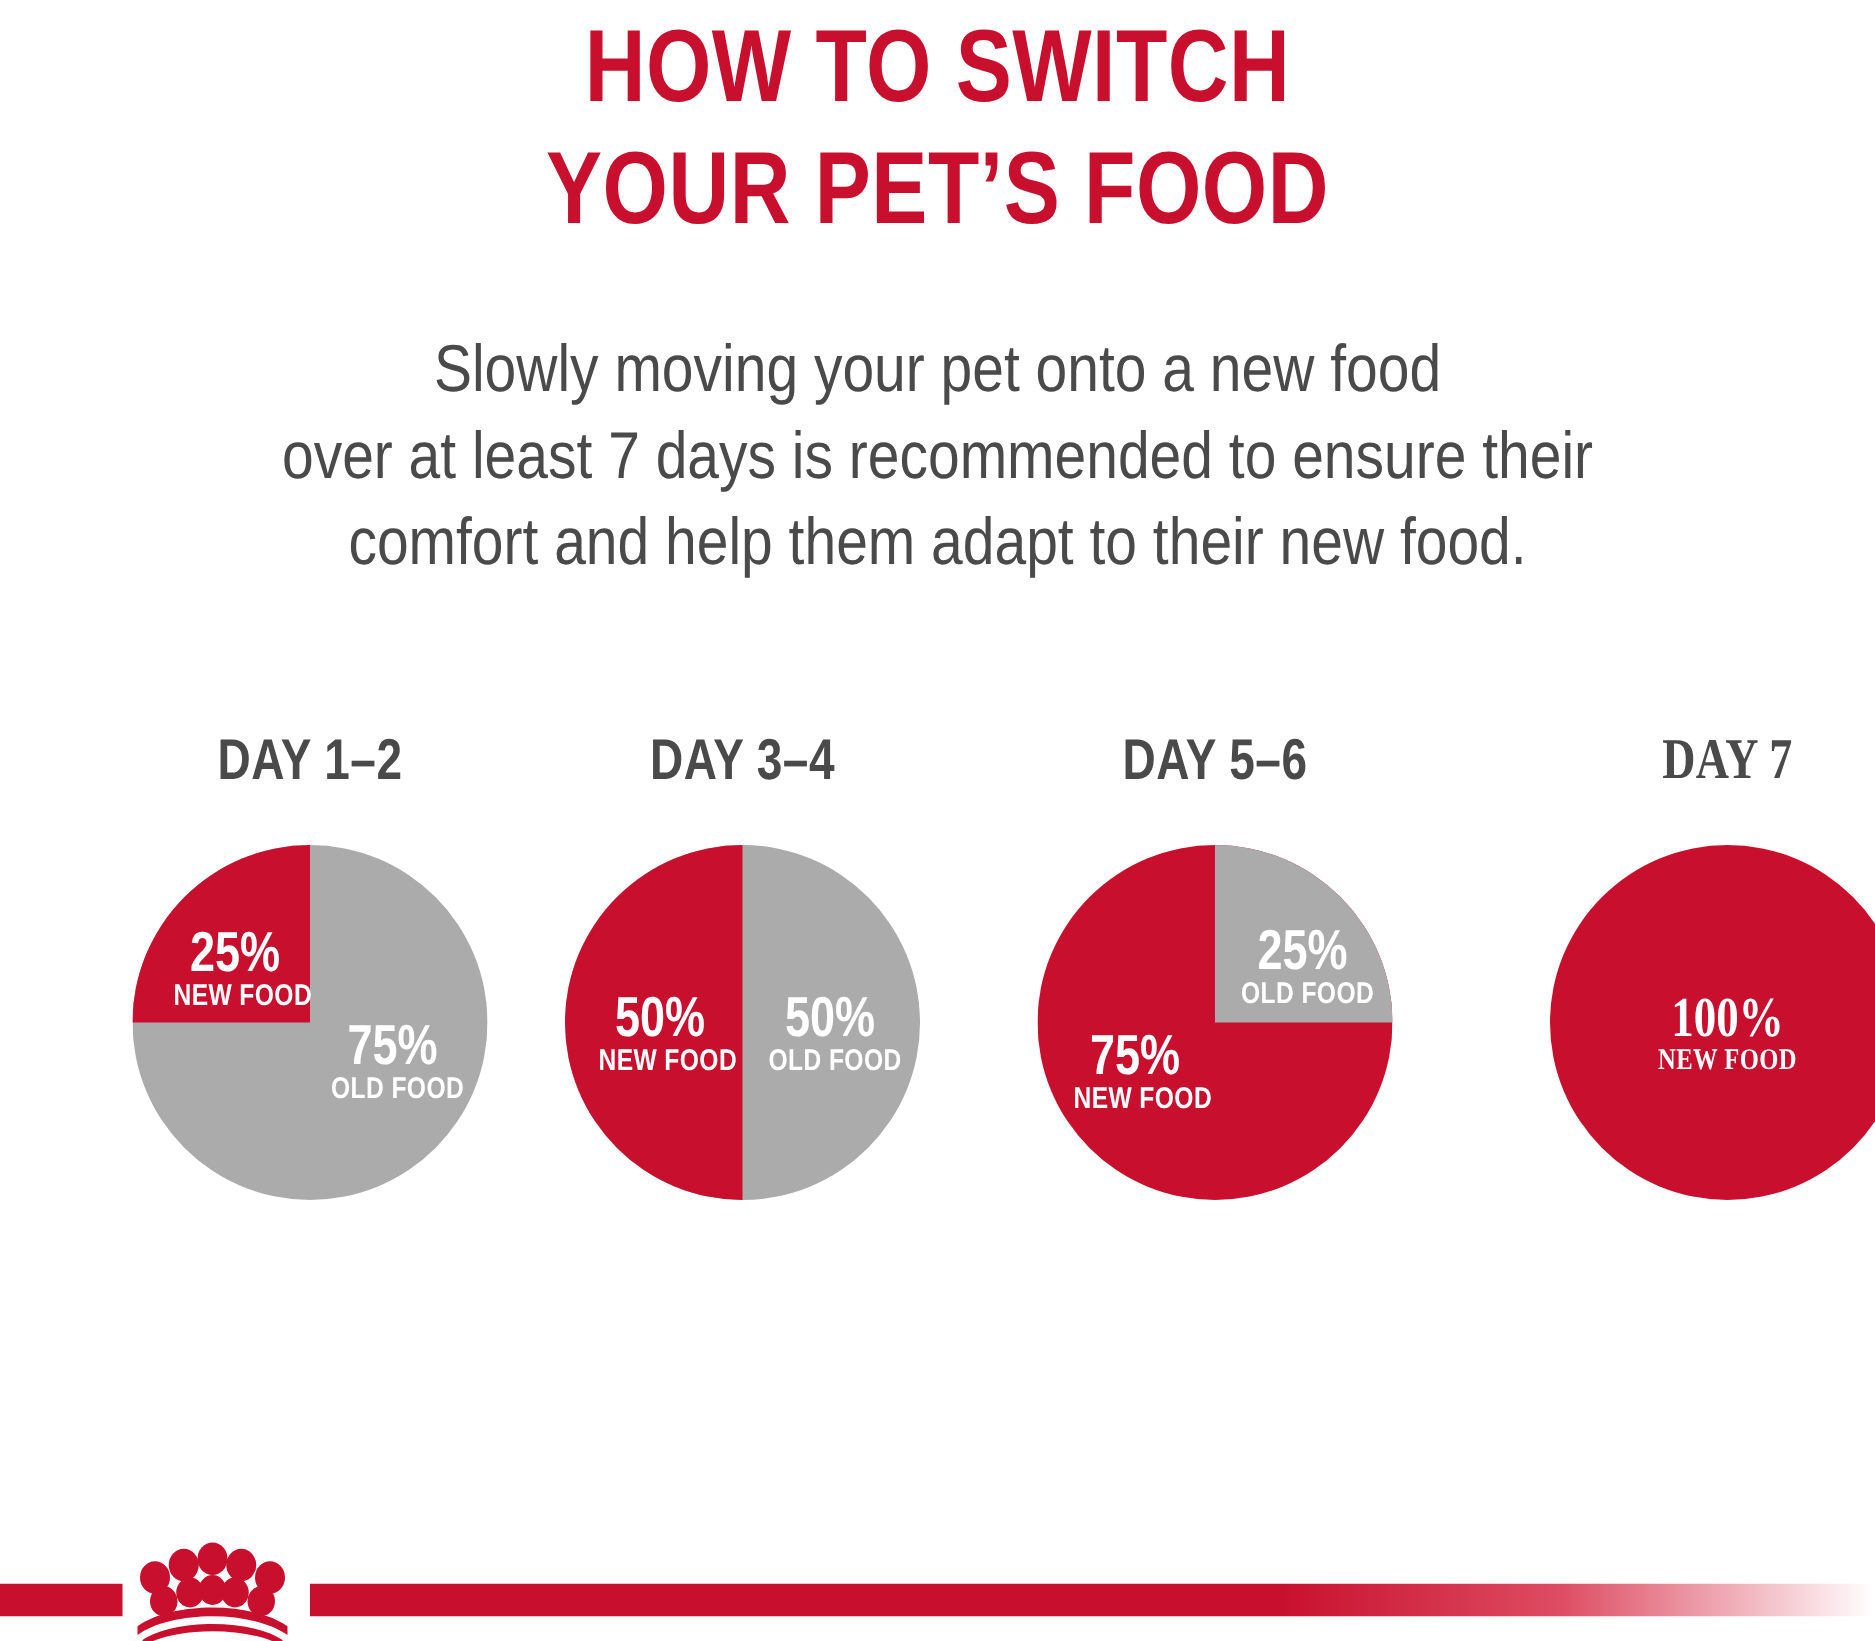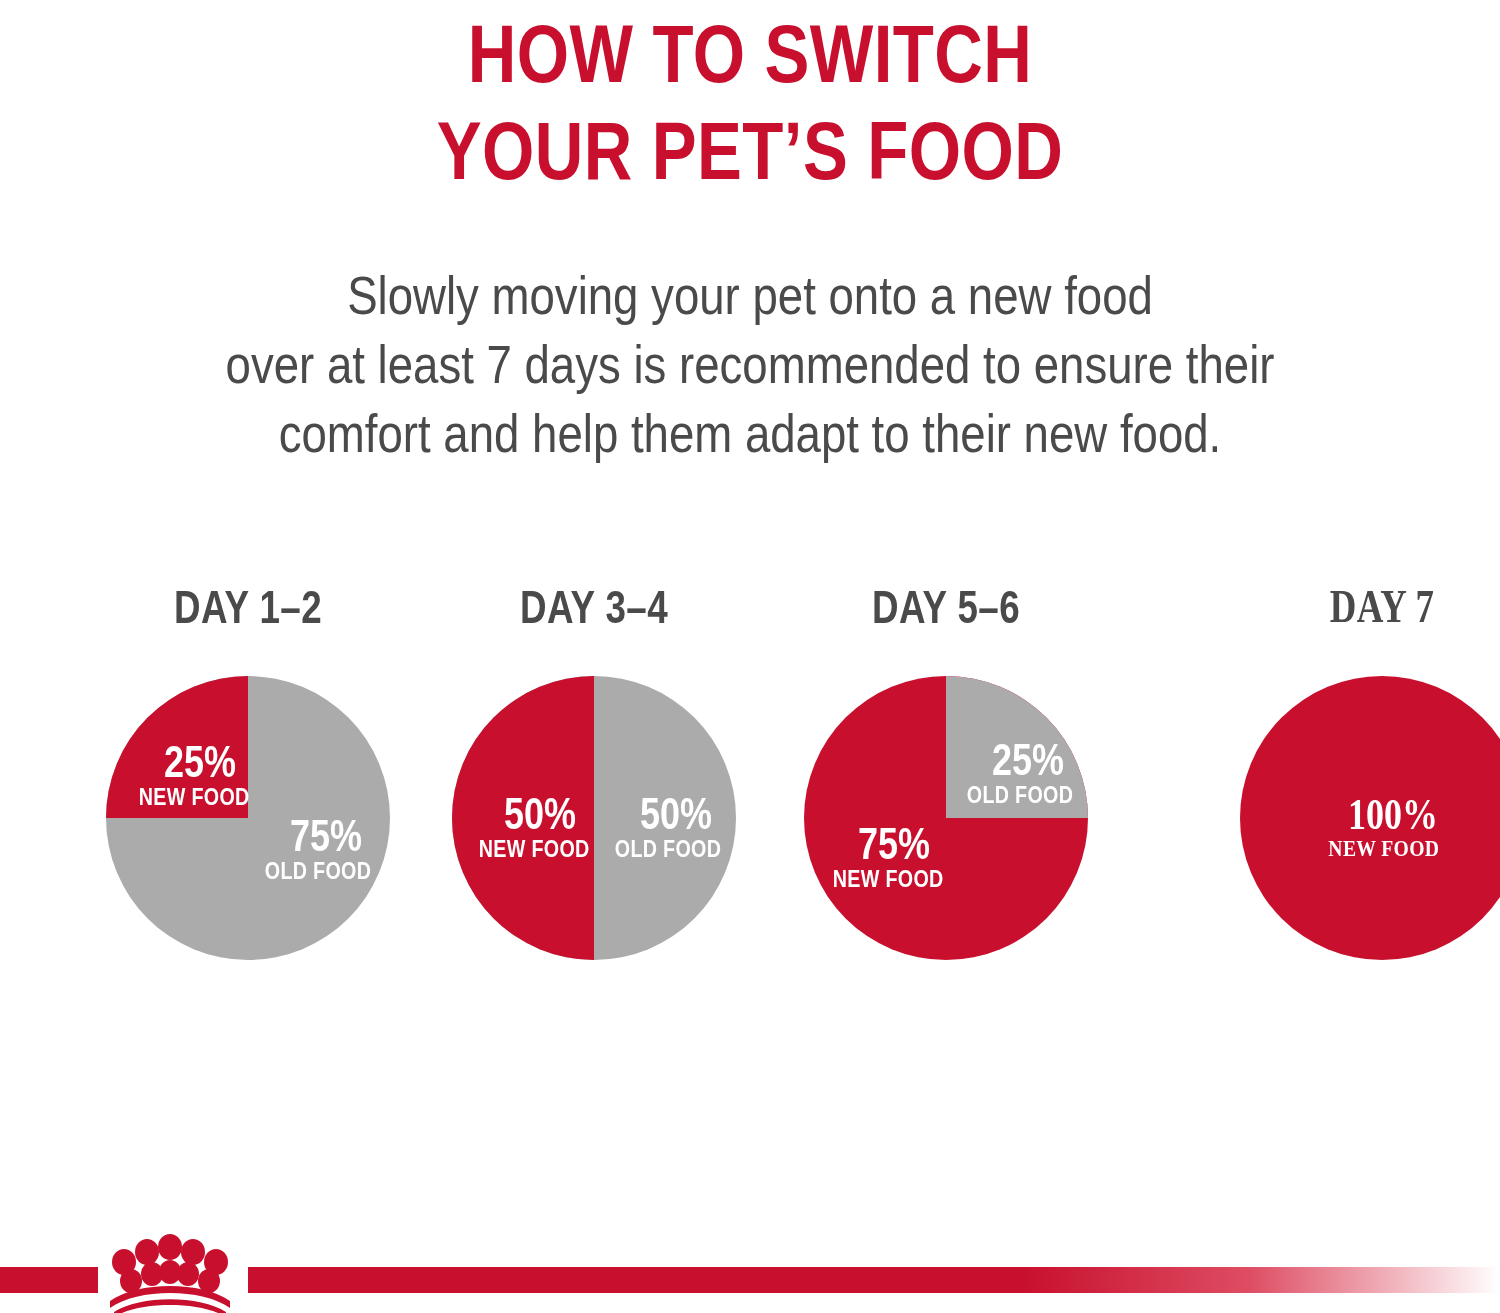--- a/index.html
+++ b/index.html
@@ -59,21 +59,21 @@
     height: 400px;
   }
   .pie-cell {
     position: absolute;
     top: 0;
     width: 300px;
     height: 400px;
   }
   .pie-cell.c0 { left: 98px; }
   .pie-cell.c1 { left: 444px; }
-  .pie-cell.c2 { left: 796px; }
+  .pie-cell.c2 { left: 822px; }
   .pie-cell.c3 { left: 1232px; font-family: Liberation Serif, serif; }
 
   .day-label {
     position: absolute;
     top: 0;
     left: 0;
     width: 300px;
     text-align: center;
     color: #4A4A4A;
     font-weight: bold;
@@ -89,21 +89,21 @@
     top: 96px;
     left: 8px;
     width: 284px;
     height: 284px;
   }
   .pie-svg { display: block; width: 284px; height: 284px; }
 
   
   .seg-label {
     position: absolute;
-    text-align: right;
+    text-align: center;
     color: #ffffff;
     white-space: nowrap;
     pointer-events: none;
   }
   .seg-pct {
     display: block;
     font-weight: bold;
     font-size: 45px;
     line-height: 0.98;
     letter-spacing: 0px;

